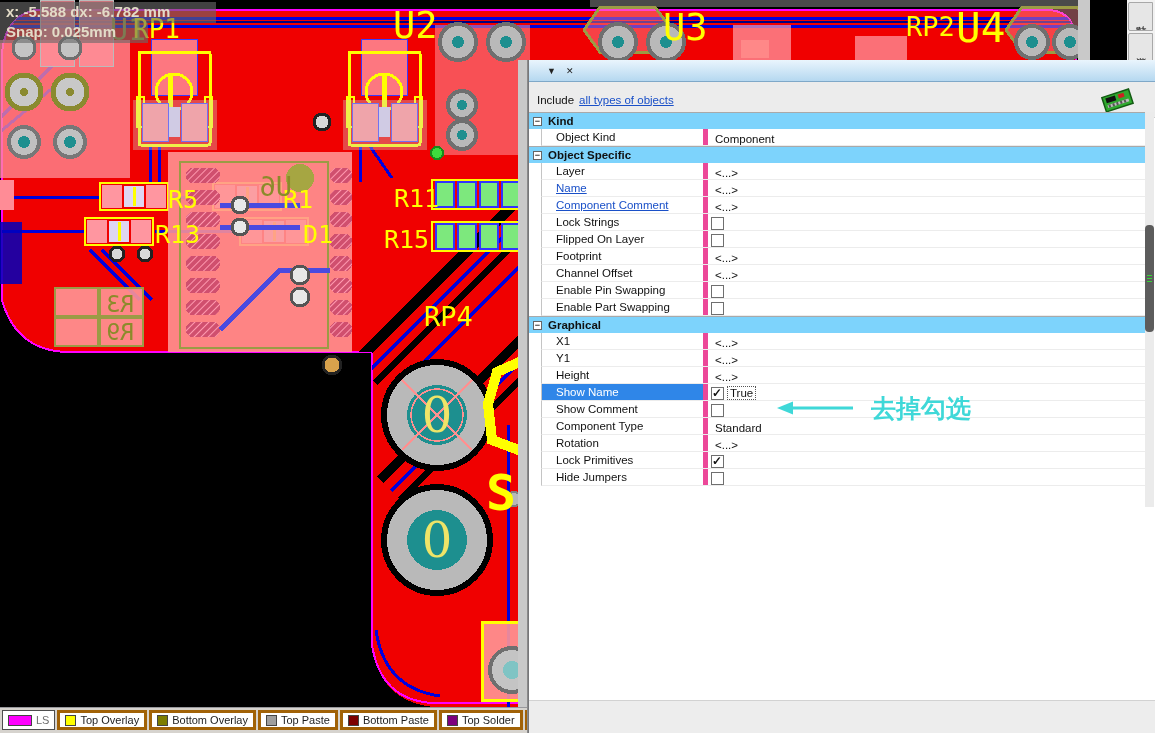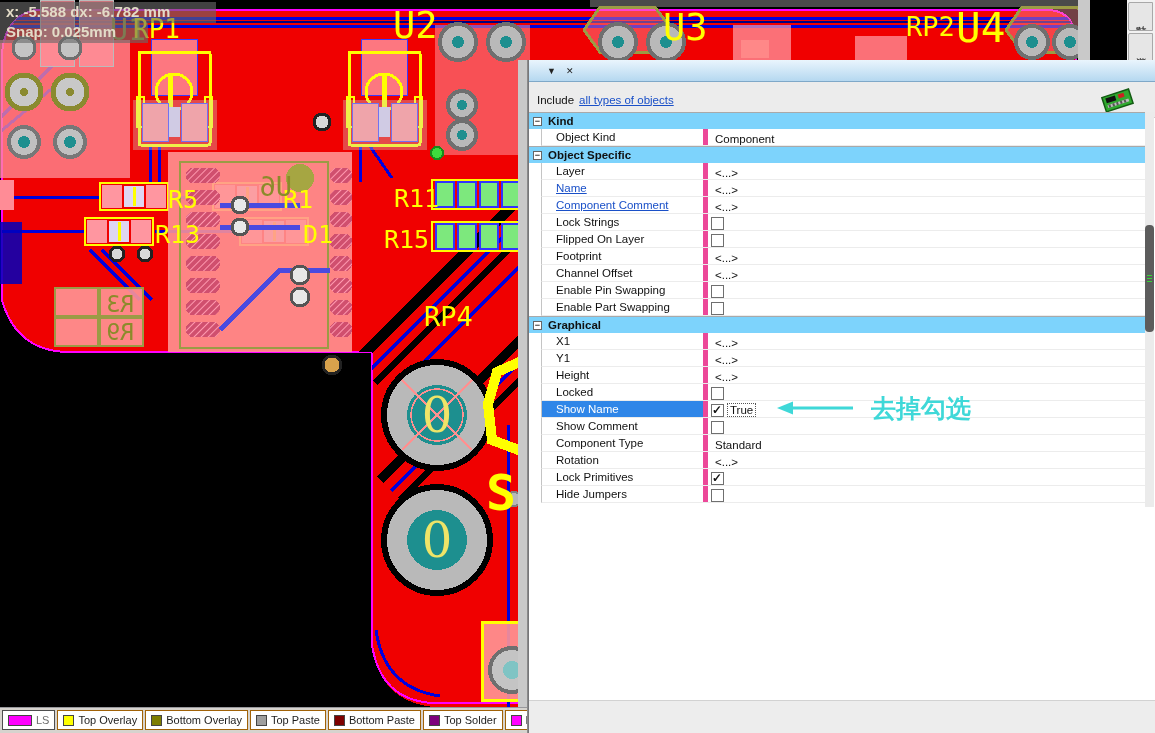--- a/index.html
+++ b/index.html
@@ -70,21 +70,21 @@
                 border-radius:4px; display:flex; flex-direction:column; gap:2px;
                 align-items:center; justify-content:center; }
   #insp-thumb i { display:block; width:5px; height:1px; background:#35d435; }
   #insp-footer { position:absolute; left:0; right:0; bottom:0; height:33px; background:#ededed;
                  border-top:1px solid #d2d2d2; }
 
   
   #layer-bar { position:absolute; left:0; top:707px; width:527px; height:36px; z-index:7;
                background:#d6d3ce; border-top:1px solid #98989c; padding:2px 0 0 2px;
                display:flex; gap:2px; overflow:hidden; }
-  .ltab { height:20px; background:#fff; border:1px solid #a16207; display:flex;
+  .ltab { height:20px; background:#fff; border:3px solid #a16207; display:flex;
           align-items:center; gap:4px; padding:0 5px; font-size:11px; color:#1c1c1c;
           white-space:nowrap; cursor:pointer; }
   .ltab.sel { border:1px solid #4e4e4e; color:#6e6e6e; }
   .lswatch { width:11px; height:11px; border:1px solid #444; display:inline-block; }
   .ltab.sel .lswatch { width:24px; }
 </style>
 </head>
 <body>
 
 <div id="stage">
@@ -473,26 +473,20 @@
             <span class="pval">&lt;...&gt;</span>
           </span>
         </div>
         <div class="prow">
           <span class="pname">Height</span>
           <span class="pvalcell">
             <span class="pval">&lt;...&gt;</span>
           </span>
         </div>
         <div class="prow">
-          <span class="pname">Locked</span>
-          <span class="pvalcell">
-            <span class="cbox"></span>
-          </span>
-        </div>
-        <div class="prow">
           <span class="pname psel">Show Name</span>
           <span class="pvalcell">
             <span class="cbox checked"></span>
             <span class="pval pfocus">True</span>
           </span>
         </div>
         <div class="prow">
           <span class="pname">Show Comment</span>
           <span class="pvalcell">
             <span class="cbox"></span>

